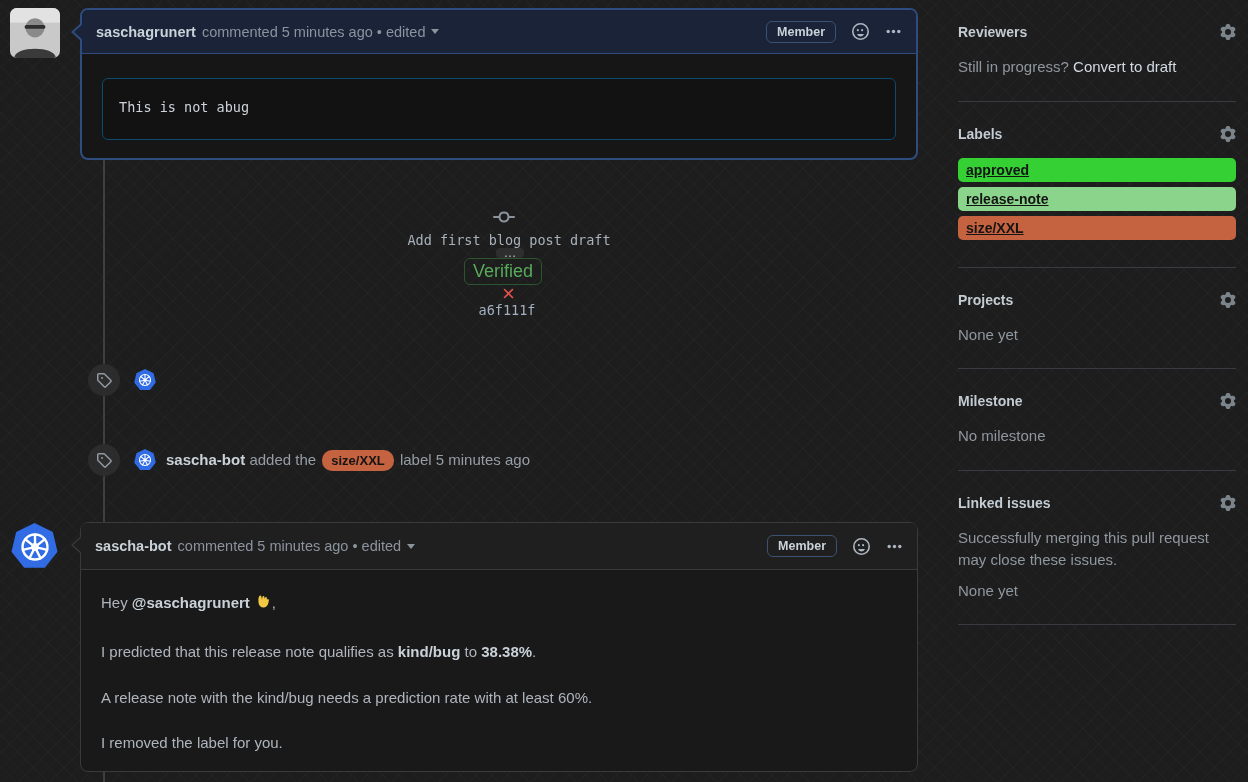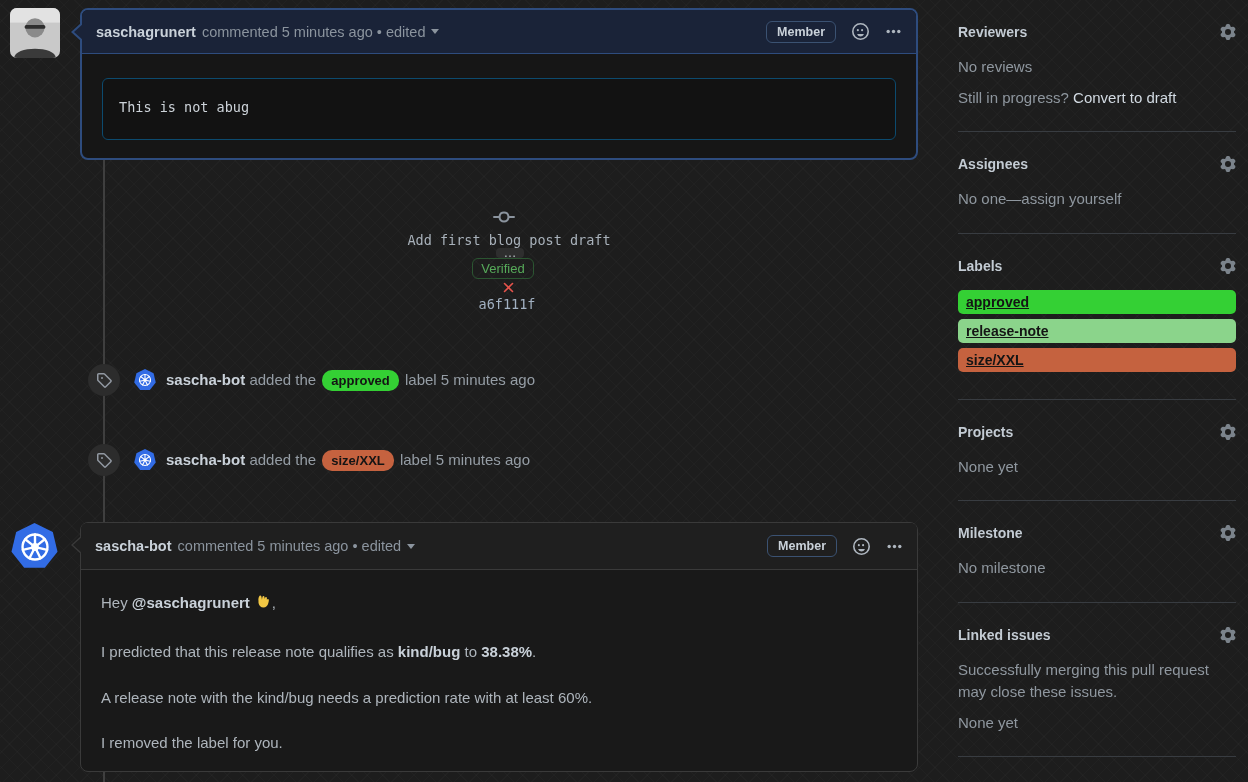--- a/index.html
+++ b/index.html
@@ -47,21 +47,21 @@
   .c-body p:last-child { margin-bottom:0; }
   .c-body strong, .c-body b { color:#c9d1d9; }
   .wave { display:inline-block; vertical-align:-3px; margin-left:4px; }
 
   
   .commit-row { position:absolute; left:88px; top:206px; width:830px; height:28px; display:flex; align-items:center;flex-direction:column; }
   .commit-icon { color:#8b949e; margin-left:2px; background:#1d1d1d; }
   .commit-avatar { width:24px; height:24px; margin-left:14px; border-radius:5px; overflow:hidden; }
   .commit-msg { font-family:"DejaVu Sans Mono", monospace; font-size:13.5px; color:#a8b1ba; margin-left:12px; text-decoration:none; }
   .commit-ellipsis { margin-left:14px; background:#2e2e2e; color:#b9bfc6; border:none; border-radius:4px; width:28px; height:16px; line-height:10px; font-size:13px; text-align:center; cursor:pointer; }
-  .verified-badge { color:#57ab5a; border:1px solid #2b5531; border-radius:6px; font-size:13px; padding:2px 8px;text-align:right; }
+  .verified-badge { color:#57ab5a; border:1px solid #2b5531; border-radius:6px; font-size:18px; padding:2px 8px;text-align:right; }
   .x-icon { color:#e5534b; margin-left:10px; display:inline-flex; }
   .commit-hash { font-family:"DejaVu Sans Mono", monospace; font-size:13.5px; color:#a2b1c2; margin-left:8px; text-decoration:none; }
 
   
   .event-row { position:absolute; left:88px; width:830px; height:32px; display:flex; align-items:center; font-size:15px; color:#959da5; }
   .event-badge { width:32px; height:32px; border-radius:50%; background:#2c2c2c; display:flex; align-items:center; justify-content:center; color:#9198a1; }
   .event-avatar { width:22px; height:22px; margin-left:14px; }
   .event-text { margin-left:10px; }
   .event-actor { font-weight:bold; color:#c9d1d9; text-decoration:none; }
   .label-chip { display:inline-block; font-size:13px; font-weight:bold; color:#141414; border-radius:10px; padding:3px 9px; margin:0 2px; }
@@ -185,26 +185,20 @@
     <span class="event-badge">
         <svg width="16" height="16">
           <use href="#i-tag"></use>
         </svg>
       </span>
     <span class="event-avatar hepta">
         <svg width="16" height="16">
           <use href="#i-wheel"></use>
         </svg>
       </span>
-    <span class="event-text">
-      <a href="#" class="event-actor">sascha-bot</a>
-      <span>added the</span>
-      <span class="label-chip" style="background-color: rgb(52, 208, 52);">approved</span>
-      <span>label 5 minutes ago</span>
-    </span>
   </div>
 
   <div class="event-row" style="top:444px">
     <span class="event-badge">
         <svg width="16" height="16">
           <use href="#i-tag"></use>
         </svg>
       </span>
     <span class="event-avatar hepta">
         <svg width="16" height="16">
@@ -259,35 +253,23 @@
 
     <div class="sb-section">
       <div class="sb-head">
         <span class="sb-title">Reviewers</span>
         <span class="sb-gear">
             <svg width="16" height="16">
               <use href="#i-gear"></use>
             </svg>
           </span>
       </div>
-      <div class="sb-text">No reviews</div>
       <div class="sb-text sb-sub"><span>Still in progress? </span><a href="#" class="sb-link">Convert to draft</a></div>
     </div>
 
-    <div class="sb-section">
-      <div class="sb-head">
-        <span class="sb-title">Assignees</span>
-        <span class="sb-gear">
-            <svg width="16" height="16">
-              <use href="#i-gear"></use>
-            </svg>
-          </span>
-      </div>
-      <div class="sb-text">No one—assign yourself</div>
-    </div>
 
     <div class="sb-section">
       <div class="sb-head">
         <span class="sb-title">Labels</span>
         <span class="sb-gear">
             <svg width="16" height="16">
               <use href="#i-gear"></use>
             </svg>
           </span>
       </div>

